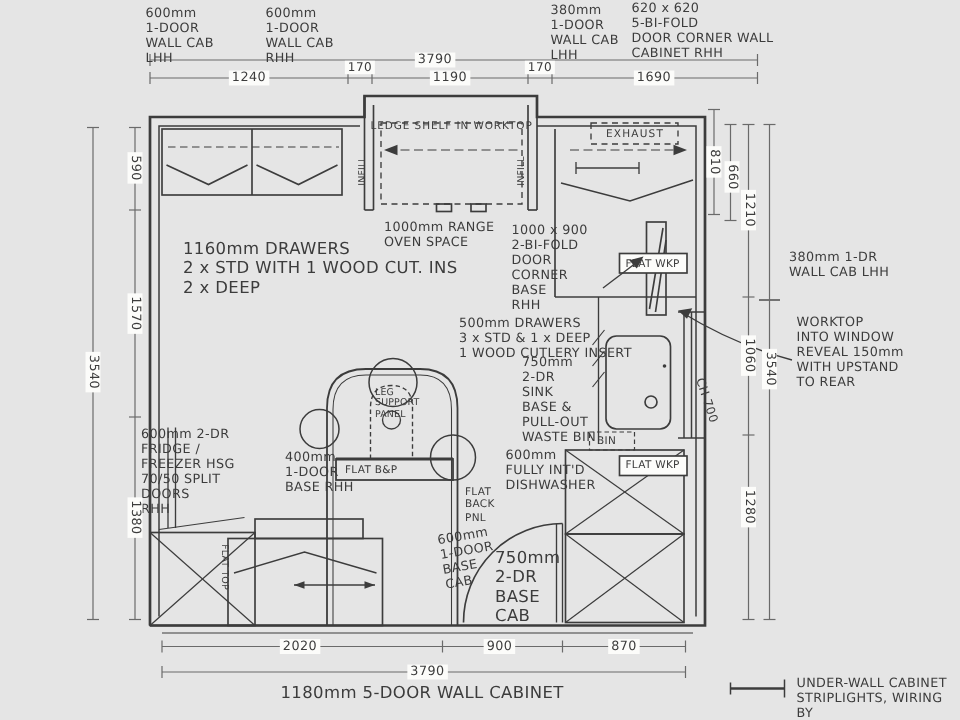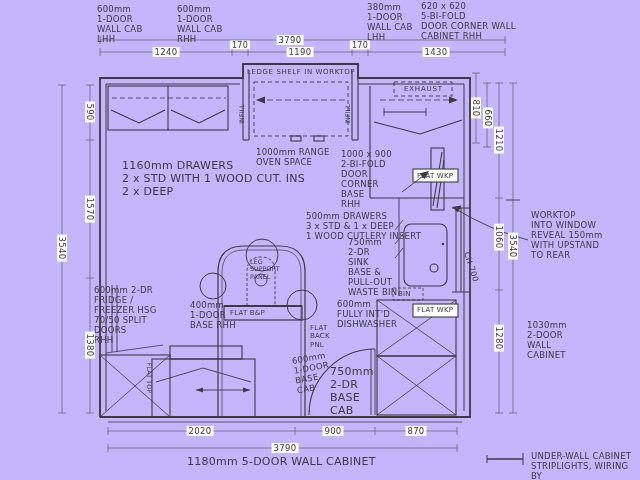--- a/index.html
+++ b/index.html
@@ -1,18 +1,18 @@
 <!DOCTYPE html>
 <html><head>
 <meta charset="utf-8">
 <style>
   html,body{margin:0;padding:0;}
   body{width:640px;height:480px;background:#fcfcfa;overflow:hidden;
        font-family:"DejaVu Sans", sans-serif;color:#3c3c3c;}
-  .sheet{position:relative;width:640px;height:480px;background:#c4b5fd;}
+  .sheet{position:relative;width:640px;height:480px;background:#e5e5e5;}
   svg.plan{position:absolute;left:0;top:0;}
   .lbl{position:absolute;font-size:8.5px;line-height:1.18;letter-spacing:.25px;
        white-space:pre-line;color:#3c3c3c;}
   .lbl.big{font-size:11px;}
   .lbl.sm{font-size:7px;letter-spacing:.2px;}
   .lbl.xs{font-size:6.3px;letter-spacing:.1px;}
   .dim{position:absolute;font-size:8.5px;letter-spacing:.3px;background:#fcfcfa;
        padding:0 2px;transform:translate(-50%,-50%);white-space:nowrap;}
   .dim.v{transform:translate(-50%,-50%) rotate(90deg);}
   .rot90{transform:translate(-50%,-50%) rotate(90deg);position:absolute;}
@@ -211,21 +211,21 @@
 RHH</div>
   <div class="lbl" style="left:367px;top:2px">380mm
 1-DOOR
 WALL CAB
 LHH</div>
   <div class="lbl" style="left:421px;top:1px">620 x 620
 5-BI-FOLD
 DOOR CORNER WALL
 CABINET RHH</div>
 
-  <div class="lbl sm" style="left:247px;top:68px;letter-spacing:.6px">LEDGE SHELF IN WORKTOP</div>
+  <div class="lbl sm" style="left:247px;top:80px;letter-spacing:.6px">LEDGE SHELF IN WORKTOP</div>
   <div class="lbl xs rotm90" style="left:242px;top:114px">INFILL</div>
   <div class="lbl xs rotm90" style="left:348px;top:114px">INFILL</div>
   <div class="lbl sm" style="left:404px;top:85px;letter-spacing:.8px">EXHAUST</div>
 
   <div class="lbl" style="left:256px;top:147px">1000mm RANGE
 OVEN SPACE</div>
   <div class="lbl" style="left:341px;top:149px">1000 x 900
 2-BI-FOLD
 DOOR
 CORNER
@@ -271,39 +271,37 @@
 
   <div class="lbl rotm10" style="left:291px;top:356px">600mm
 1-DOOR
 BASE
 CAB</div>
   <div class="lbl big" style="left:330px;top:366px">750mm
 2-DR
 BASE
 CAB</div>
 
+  <div class="lbl" style="left:526px;top:167px">380mm 1-DR
+WALL CAB LHH</div>
   <div class="lbl" style="left:531px;top:210px">WORKTOP
 INTO WINDOW
 REVEAL 150mm
 WITH UPSTAND
 TO REAR</div>
-  <div class="lbl" style="left:527px;top:320px">1030mm
-2-DOOR
-WALL
-CABINET</div>
   <div class="lbl big" style="left:187px;top:456px">1180mm  5-DOOR WALL CABINET</div>
   <div class="lbl" style="left:531px;top:451px">UNDER-WALL CABINET
 STRIPLIGHTS, WIRING BY</div>
 
   <div class="dim" style="left:290px;top:40px">3790</div>
   <div class="dim" style="left:240px;top:45px;font-size:8px">170</div>
   <div class="dim" style="left:360px;top:45px;font-size:8px">170</div>
   <div class="dim" style="left:166px;top:52px">1240</div>
   <div class="dim" style="left:300px;top:52px">1190</div>
-  <div class="dim" style="left:436px;top:52px">1430</div>
+  <div class="dim" style="left:436px;top:52px">1690</div>
 
   <div class="dim v" style="left:90px;top:112px">590</div>
   <div class="dim v" style="left:90px;top:209px">1570</div>
   <div class="dim v" style="left:90px;top:345px">1380</div>
   <div class="dim v" style="left:62px;top:248px">3540</div>
 
   <div class="dim v" style="left:476px;top:108px">810</div>
   <div class="dim v" style="left:488px;top:118px">660</div>
   <div class="dim v" style="left:499px;top:140px">1210</div>
   <div class="dim v" style="left:499px;top:237px">1060</div>

